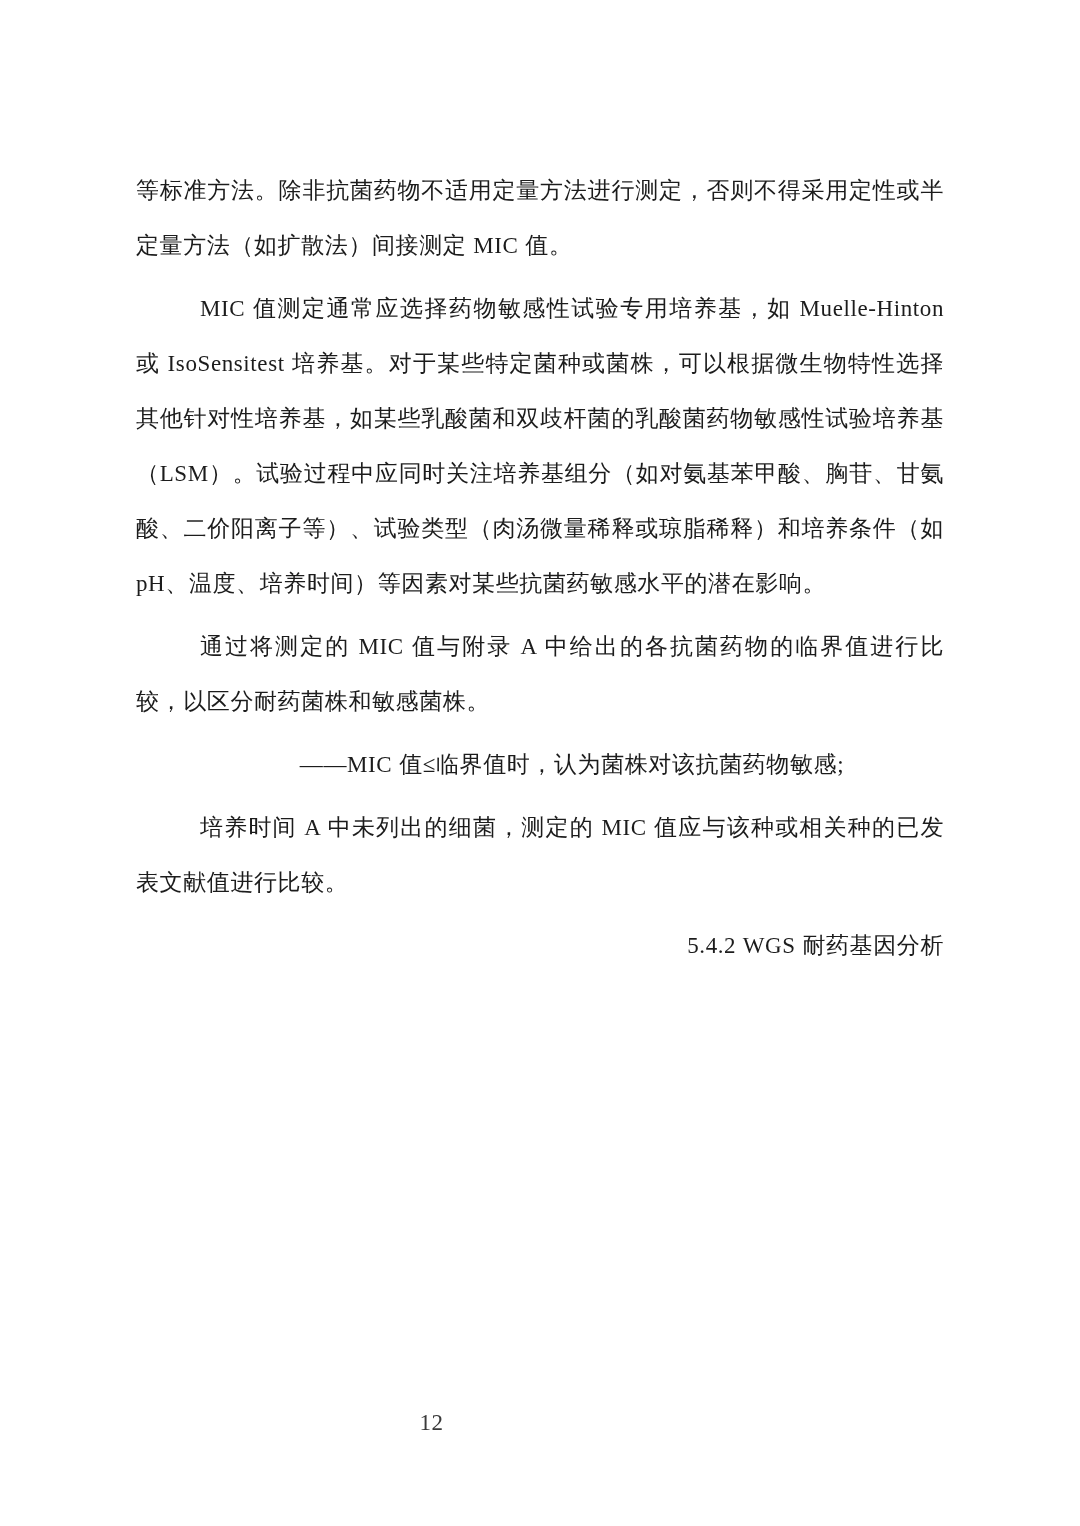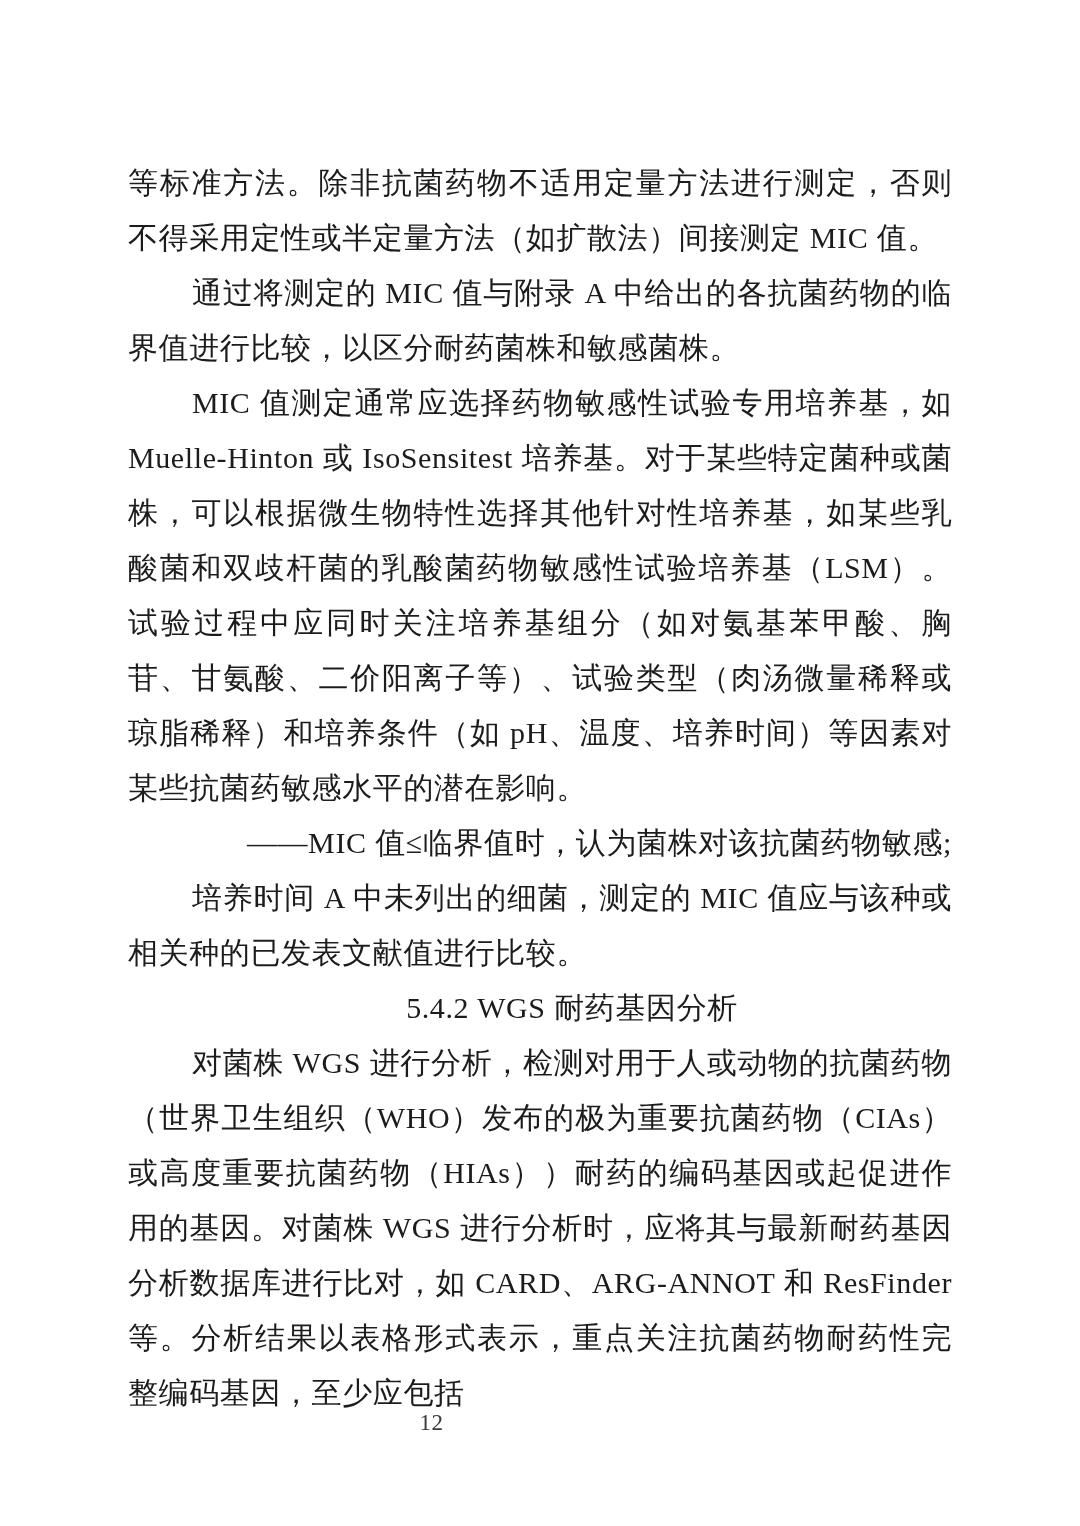--- a/index.html
+++ b/index.html
@@ -20,41 +20,41 @@
     height: 1526px;
     box-sizing: border-box;
   }
   .content {
     position: absolute;
     left: 128px;
     top: 155px;
     width: 824px;
   }
   p.para {
-    margin: 0;
-    font-size: 30px;
+    margin: 8px;
+    font-size: 23px;
     line-height: 55px;
     text-align: justify;
     text-justify: inter-ideograph;
     letter-spacing: 0.6px;
     word-spacing: 0.5px;
     text-indent: 0;
     -webkit-hyphens: none;
     hyphens: none;
   }
   p.indent {
     text-indent: 64px;
   }
   p.dash {
     text-indent: 64px;
-    text-align: right;
+    text-align: center;
   }
   p.heading {
     text-indent: 64px;
-    text-align: center;
+    text-align: right;
   }
   .pagenum {
     position: absolute;
     left: 0;
     top: 1410px;
     width: 863px;
     text-align: center;
     font-size: 23px;
     color: #3a3a3a;
     font-family: "Liberation Serif", "DejaVu Serif", serif;
@@ -63,30 +63,29 @@
 </style>
 </head>
 <body>
 
 <div class="page">
 
   <div class="content">
 
     <p class="para">等标准方法。除非抗菌药物不适用定量方法进行测定，否则不得采用定性或半定量方法（如扩散法）间接测定 MIC 值。</p>
 
+    <p class="para indent">MIC 值测定通常应选择药物敏感性试验专用培养基，如 Muelle-Hinton 或 IsoSensitest 培养基。对于某些特定菌种或菌株，可以根据微生物特性选择其他针对性培养基，如某些乳酸菌和双歧杆菌的乳酸菌药物敏感性试验培养基（LSM）。试验过程中应同时关注培养基组分（如对氨基苯甲酸、胸苷、甘氨酸、二价阳离子等）、试验类型（肉汤微量稀释或琼脂稀释）和培养条件（如 pH、温度、培养时间）等因素对某些抗菌药敏感水平的潜在影响。</p>
+
     <p class="para indent">通过将测定的 MIC 值与附录 A 中给出的各抗菌药物的临界值进行比较，以区分耐药菌株和敏感菌株。</p>
-
-    <p class="para indent">MIC 值测定通常应选择药物敏感性试验专用培养基，如 Muelle-Hinton 或 IsoSensitest 培养基。对于某些特定菌种或菌株，可以根据微生物特性选择其他针对性培养基，如某些乳酸菌和双歧杆菌的乳酸菌药物敏感性试验培养基（LSM）。试验过程中应同时关注培养基组分（如对氨基苯甲酸、胸苷、甘氨酸、二价阳离子等）、试验类型（肉汤微量稀释或琼脂稀释）和培养条件（如 pH、温度、培养时间）等因素对某些抗菌药敏感水平的潜在影响。</p>
 
     <p class="para dash">——MIC 值≤临界值时，认为菌株对该抗菌药物敏感;</p>
 
 
     <p class="para indent">培养时间 A 中未列出的细菌，测定的 MIC 值应与该种或相关种的已发表文献值进行比较。</p>
 
     <p class="para heading">5.4.2 WGS 耐药基因分析</p>
 
-    <p class="para indent">对菌株 WGS 进行分析，检测对用于人或动物的抗菌药物（世界卫生组织（WHO）发布的极为重要抗菌药物（CIAs）或高度重要抗菌药物（HIAs））耐药的编码基因或起促进作用的基因。对菌株 WGS 进行分析时，应将其与最新耐药基因分析数据库进行比对，如 CARD、ARG-ANNOT 和 ResFinder 等。分析结果以表格形式表示，重点关注抗菌药物耐药性完整编码基因，至少应包括</p>
 
   </div>
 
   <div class="pagenum">12</div>
 
 </div>
 
 </body></html>

